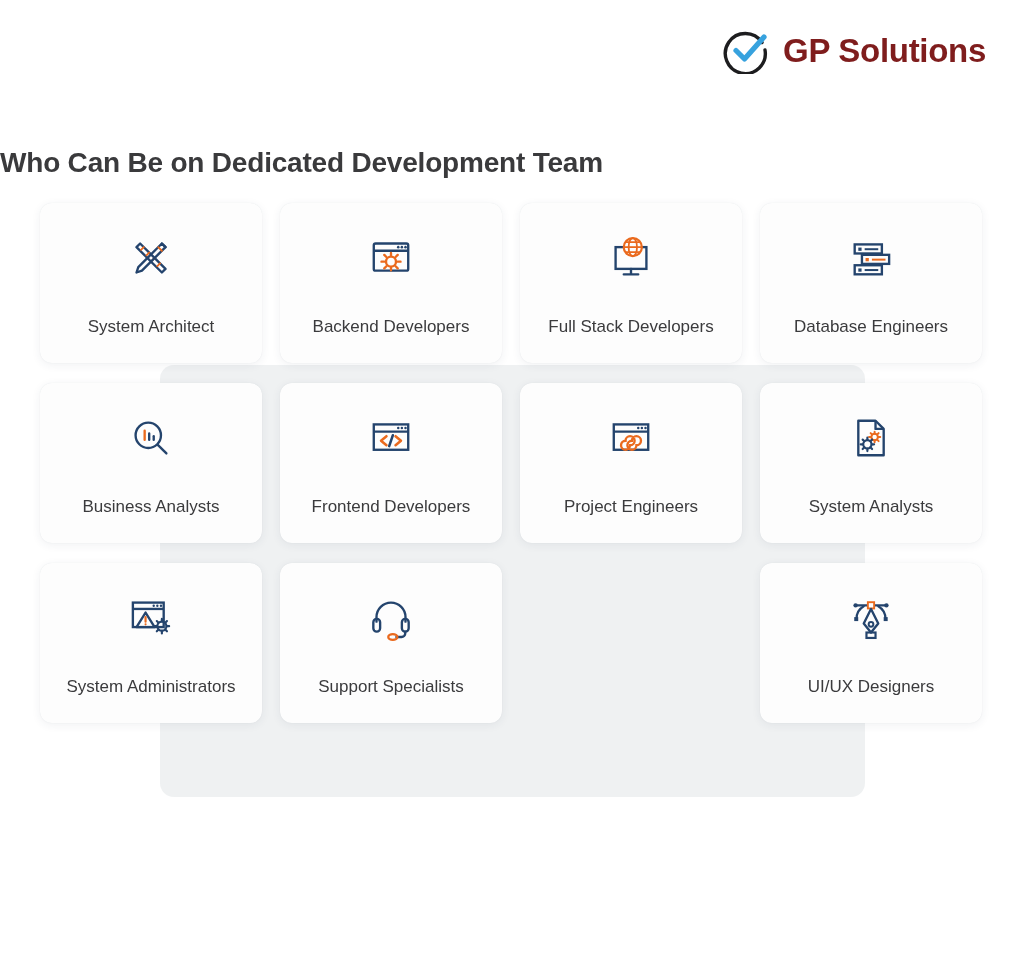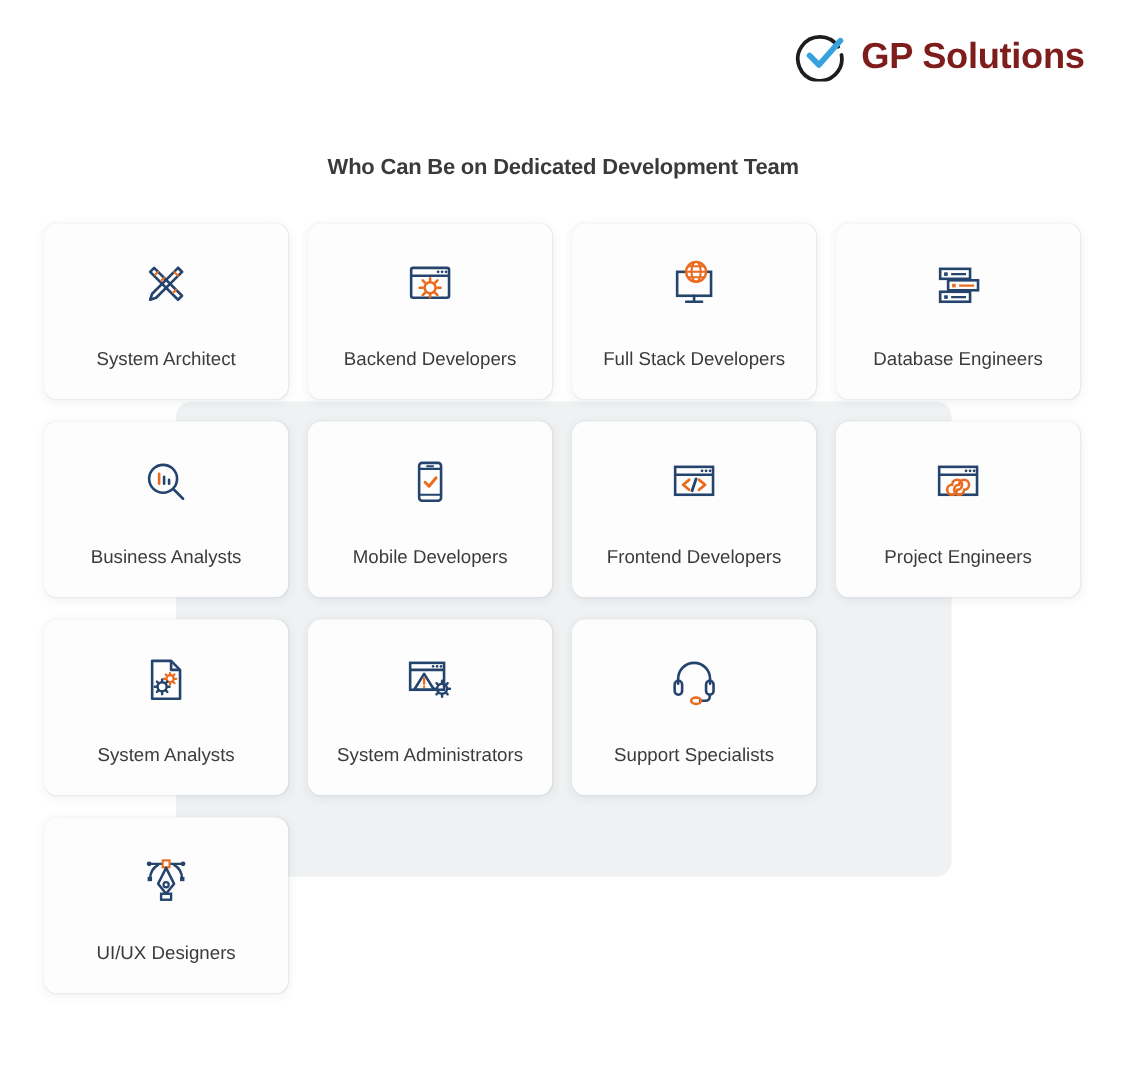--- a/index.html
+++ b/index.html
@@ -34,22 +34,22 @@
     line-height: 1;
     white-space: nowrap;
   }
 
   
   .page-title {
     position: absolute;
     top: 128px;
     left: 0;
     width: 1024px;
-    text-align: center;
-    font-size: 20px;
+    text-align: left;
+    font-size: 28px;
     font-weight: bold;
     color: #3a3a3c;
     letter-spacing: -0.2px;
   }
 
   
   .backdrop {
     position: absolute;
     left: 160px;
     top: 365px;
@@ -195,31 +195,20 @@
         <circle cx="29" cy="29" r="14" stroke="#24446d" stroke-width="2.6"></circle>
         <path d="M39.5 39.5 L49 49" stroke="#24446d" stroke-width="2.6" stroke-linecap="round"></path>
         <path d="M25 34 V24" stroke="#ea6a1e" stroke-width="2.6" stroke-linecap="round"></path>
         <path d="M30 34 V27" stroke="#24446d" stroke-width="2.6" stroke-linecap="round"></path>
         <path d="M35 34 V30" stroke="#24446d" stroke-width="2.6" stroke-linecap="round"></path>
       </svg>
     </div>
     <div class="card-label">Business Analysts</div>
   </div>
 
-  <div class="card">
-    <div class="card-icon">
-      <svg viewBox="0 0 64 64" fill="none">
-        <rect x="21" y="13" width="22" height="38" rx="3" stroke="#24446d" stroke-width="2.6"></rect>
-        <path d="M21 19 H43 M21 45 H43" stroke="#24446d" stroke-width="2.2"></path>
-        <rect x="28" y="15.5" width="8" height="2" rx="1" fill="#24446d"></rect>
-        <path d="M27 32.5 l4 4 l7 -8.5" stroke="#ea6a1e" stroke-width="3" stroke-linecap="round" stroke-linejoin="round"></path>
-      </svg>
-    </div>
-    <div class="card-label">Mobile Developers</div>
-  </div>
 
   <div class="card">
     <div class="card-icon">
       <svg viewBox="0 0 64 64" fill="none">
         <rect x="13" y="17" width="38" height="28" stroke="#24446d" stroke-width="2.6"></rect>
         <path d="M13 25 H51" stroke="#24446d" stroke-width="2.6"></path>
         <circle cx="40" cy="21" r="1.4" fill="#24446d"></circle>
         <circle cx="44" cy="21" r="1.4" fill="#24446d"></circle>
         <circle cx="48" cy="21" r="1.4" fill="#24446d"></circle>
         <path d="M27 30 L21 35 L27 40" stroke="#ea6a1e" stroke-width="2.8" stroke-linecap="round" stroke-linejoin="round"></path>

